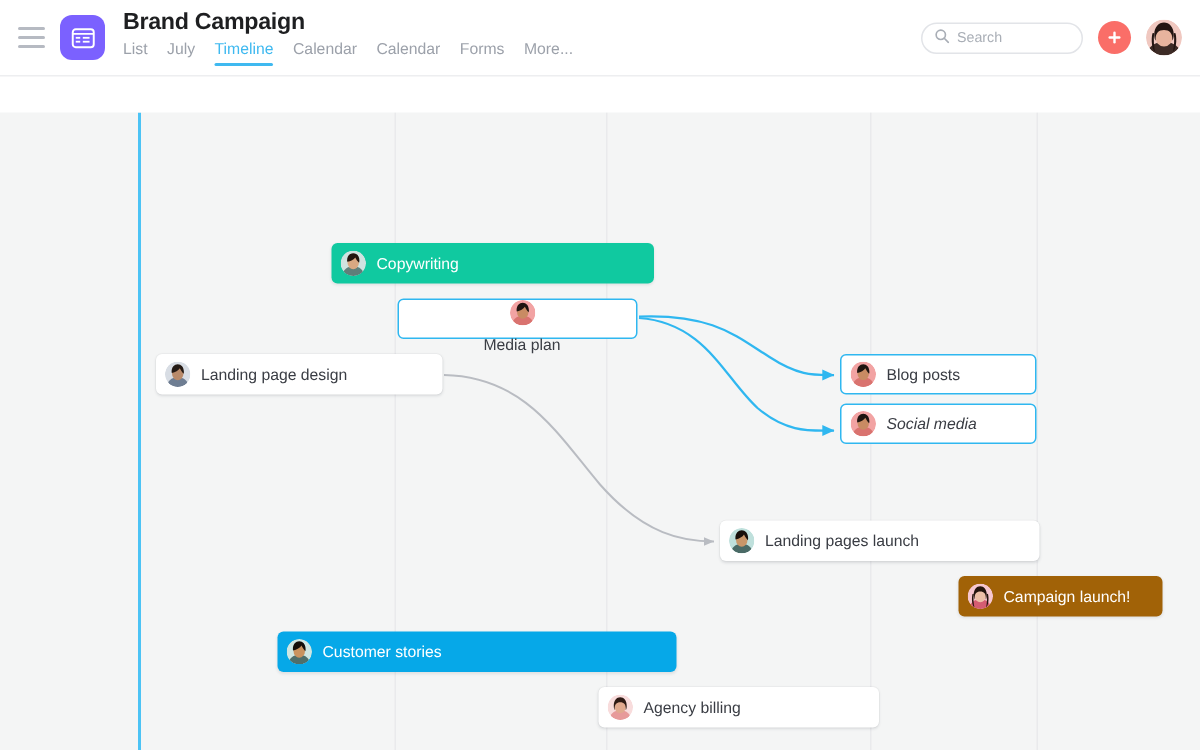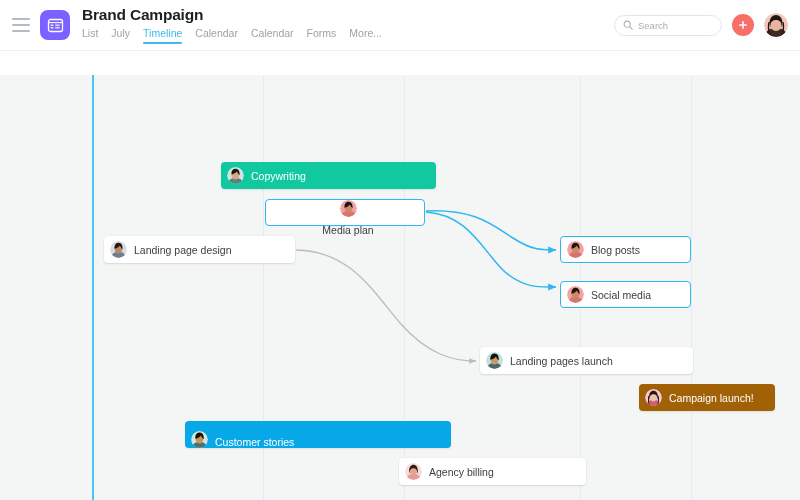--- a/index.html
+++ b/index.html
@@ -286,21 +286,21 @@
               <rect width="24" height="24" fill="#f2a3a3"></rect>
               <path d="M2 24c0-6 4-9 10-9s10 3 10 9z" fill="#d9736f"></path>
               <ellipse cx="12" cy="11.2" rx="5.4" ry="6.4" fill="#c98b63"></ellipse>
               <path d="M6.2 9.8c0-4.6 2.6-7.2 5.8-7.2s5.8 2.6 5.8 7.2c0 1-.3 1.8-.3 1.8-1.4-1.6-2.9-3.6-3.5-5.2-1.3 2.1-4.3 3.8-7.5 4.4 0 0-.3-.4-.3-1z" fill="#1f1410"></path>
             </g>
           </svg>
       </span>
       <span class="task-label">Blog posts</span>
     </div>
 
-    <div class="task outlined" style="left:560px; top:206px; width:131px;">
+    <div class="task outlined" style="left:560px; top:194px; width:131px;font-style:italic;">
       <span class="avatar">
         <svg width="17" height="17" viewBox="0 0 24 24">
             <defs>
               <clipPath id="a7">
                 <circle cx="12" cy="12" r="12"></circle>
               </clipPath>
             </defs>
             <g clip-path="url(#a7)">
               <rect width="24" height="24" fill="#f2a3a3"></rect>
               <path d="M2 24c0-6 4-9 10-9s10 3 10 9z" fill="#d9736f"></path>
@@ -345,21 +345,21 @@
               <path d="M2 24c0-6 4-9 10-9s10 3 10 9z" fill="#d55c72"></path>
               <ellipse cx="12" cy="11" rx="5.4" ry="6.6" fill="#edc0a8"></ellipse>
               <path d="M5.9 10.5c0-5 2.7-8 6.1-8s6.1 3 6.1 8c0 3.3-.9 4.4-.9 4.4.5-5.4-1.8-7.4-5.2-7.4s-5.7 2-5.2 7.4c0 0-.9-1.1-.9-4.4z" fill="#25150f"></path>
               <path d="M6 9.6c-.7 4.6-.3 9.2.5 12.8-2.1-1.6-2.9-7.6-1.8-12.5zM18 9.6c.7 4.6.3 9.2-.5 12.8 2.1-1.6 2.9-7.6 1.8-12.5z" fill="#25150f"></path>
             </g>
           </svg>
       </span>
       <span class="task-label">Campaign launch!</span>
     </div>
 
-    <div class="task filled" style="left:185px; top:346px; width:266px; background:#06a8e8;align-items:flex-end;">
+    <div class="task filled" style="left:185px; top:346px; width:266px; background:#06a8e8;">
       <span class="avatar">
         <svg width="17" height="17" viewBox="0 0 24 24">
             <defs>
               <clipPath id="a11">
                 <circle cx="12" cy="12" r="12"></circle>
               </clipPath>
             </defs>
             <g clip-path="url(#a11)">
               <rect width="24" height="24" fill="#cfe6e2"></rect>
               <path d="M2 24c0-6 4-9 10-9s10 3 10 9z" fill="#4e6f6b"></path>

